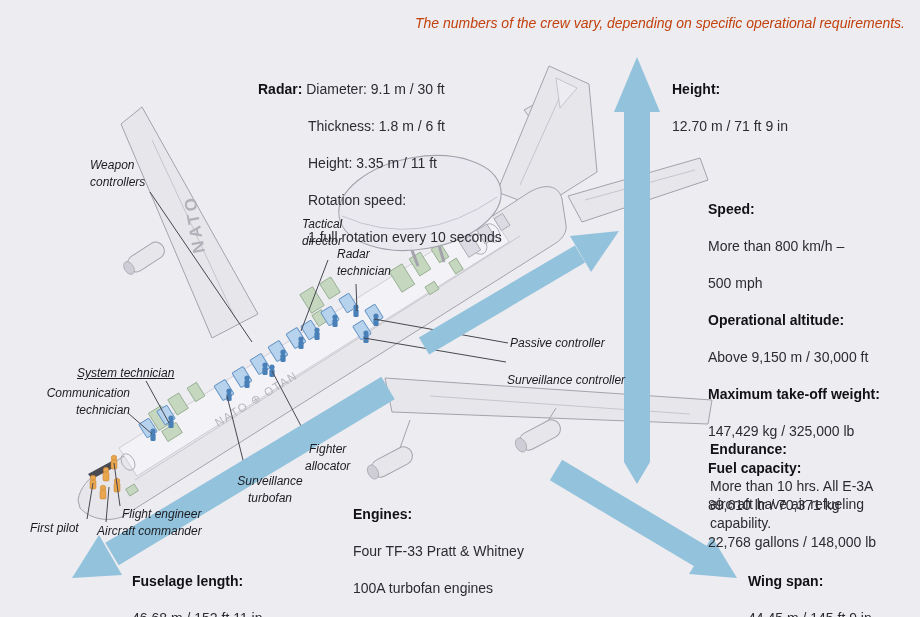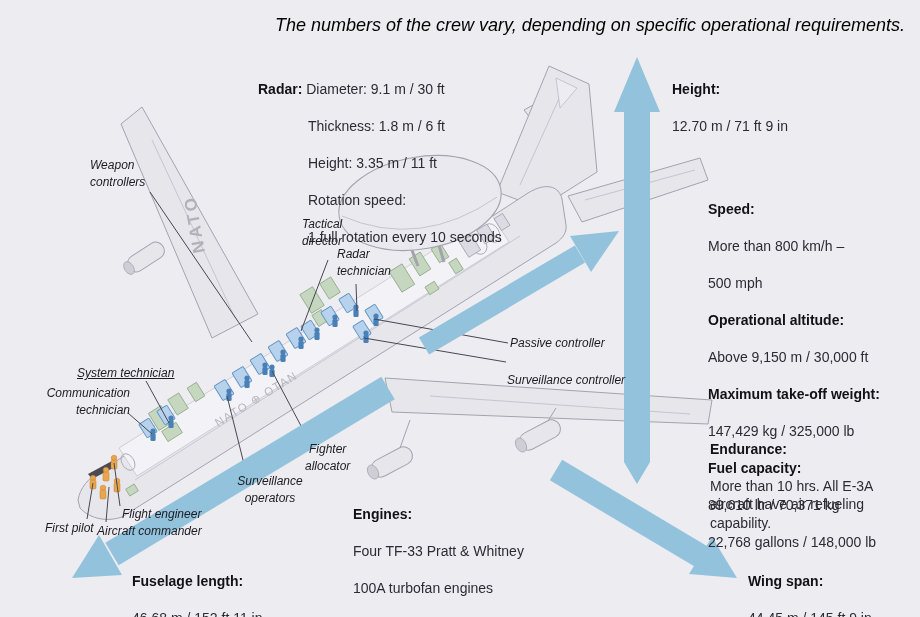--- a/index.html
+++ b/index.html
@@ -4,21 +4,21 @@
 <style>
   html,body{margin:0;padding:0;background:#edecf1;}
   #canvas{
     position:relative;width:920px;height:617px;background:#edecf1;
     font-family:"Liberation Sans",sans-serif;overflow:hidden;
   }
   #scene{position:absolute;left:0;top:0;}
   .spec{position:absolute;font-size:14px;line-height:18.5px;color:#2b2b31;white-space:pre-line;}
   .spec .b{font-weight:bold;color:#121215;}
   .crew{position:absolute;font-size:12px;line-height:16.5px;font-style:italic;color:#1b1b20;white-space:pre-line;}
-  .note{position:absolute;right:15px;top:15px;font-style:italic;font-size:18px;color:#000000;}
+  .note{position:absolute;right:15px;top:15px;font-style:italic;font-size:14px;color:#c2410c;}
   .indent{margin-left:50px;}
 </style>
 </head>
 <body>
 
 <div id="canvas">
 
 <svg id="scene" width="920" height="617" viewBox="0 0 920 617">
 
   <g>
@@ -288,21 +288,21 @@
 controllers</div>
 <div class="crew" style="left:302px;top:216px;">Tactical
 director</div>
 <div class="crew" style="left:337px;top:246px;">Radar
 technician</div>
 <div class="crew" style="left:510px;top:335px;">Passive controller</div>
 <div class="crew" style="left:507px;top:372px;">Surveillance controller</div>
 <div class="crew" style="left:77px;top:365px;text-decoration:underline;">System technician</div>
 <div class="crew" style="left:10px;top:385px;width:120px;text-align:right;">Communication
 technician</div>
-<div class="crew" style="left:30px;top:520px;margin-left:15px;">First pilot</div>
+<div class="crew" style="left:30px;top:520px;">First pilot</div>
 <div class="crew" style="left:97px;top:523px;">Aircraft commander</div>
 <div class="crew" style="left:122px;top:506px;">Flight engineer</div>
 <div class="crew" style="left:305px;top:441px;text-align:center;">Fighter
 allocator</div>
 <div class="crew" style="left:230px;top:473px;width:80px;text-align:center;">Surveillance
-operators</div>
+turbofan</div>
 
 </div>
 
 </body></html>

